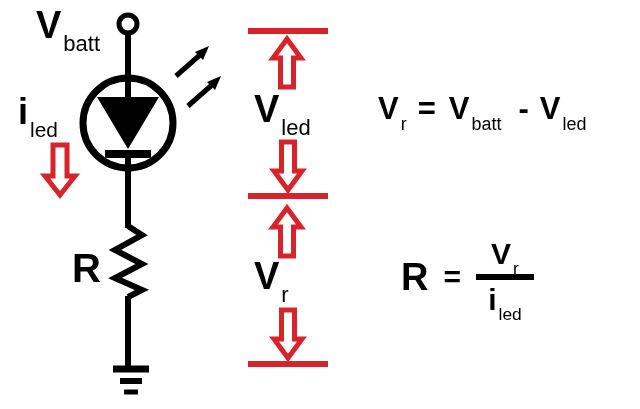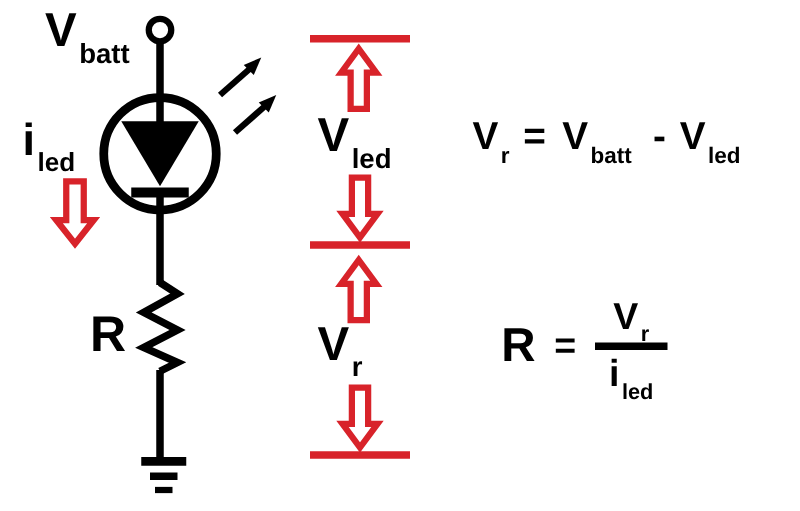--- a/index.html
+++ b/index.html
@@ -13,21 +13,21 @@
   svg.schematic { position:absolute; left:0; top:0; }
 
   .wire      { stroke:var(--ink); stroke-width:6; fill:none; }
   .wire-thin { stroke:var(--ink); stroke-width:5; fill:none; }
   .blackfill { fill:var(--ink); }
   .whitefill { fill:var(--bg); }
   .redline   { stroke:var(--red); stroke-width:6; stroke-linecap:butt; }
   .redarrow  { fill:var(--bg); stroke:var(--red); stroke-width:5; stroke-linejoin:miter; }
 
   .lbl { position:absolute; font-weight:bold; line-height:1; white-space:nowrap; }
-  .sub { font-size:0.58em; position:relative; top:0.6em; margin-left:2px; font-weight:bold; }
+  .sub { font-size:0.58em; position:relative; top:0.6em; margin-left:2px; font-weight:normal; }
 
   .eq1 { position:absolute; left:378px; top:93px; display:flex; align-items:flex-start;
          font-size:31px; font-weight:bold; line-height:1; }
   .eq1 .term { display:inline-block; }
   .eq1 .op-eq   { margin-left:11px; }
   .eq1 .t1      { margin-left:13px; }
   .eq1 .op-min  { margin-left:17px; }
   .eq1 .t2      { margin-left:11px; }
 
   .eq2 { position:absolute; left:401px; top:239px; display:flex; align-items:center;

